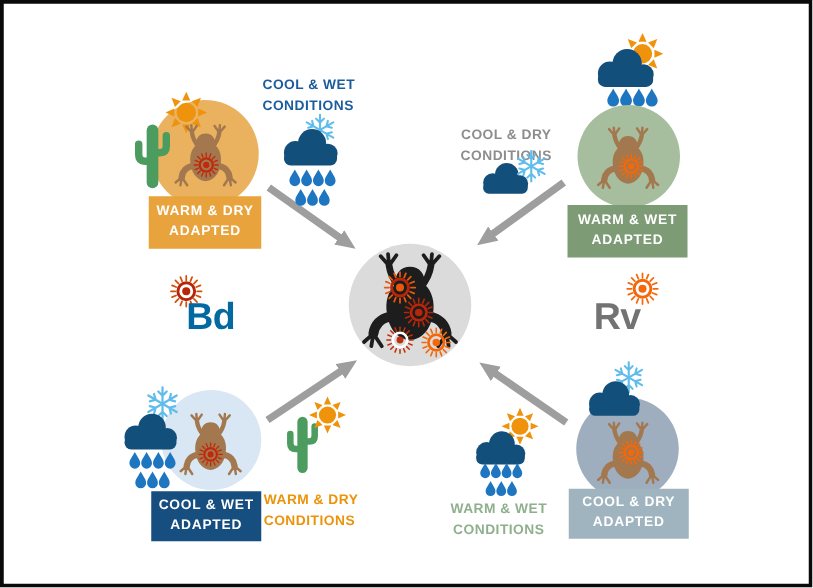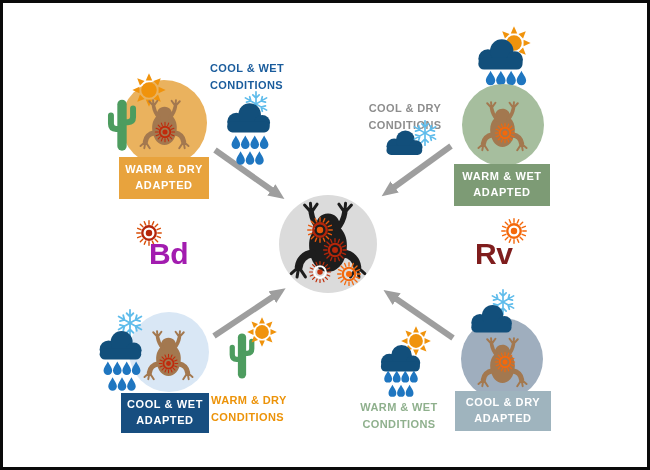--- a/index.html
+++ b/index.html
@@ -175,25 +175,25 @@
   <svg class="ic" style="left:305px;top:257px;color:#c0300c;--ring:#ffffff" width="24" height="24">
       <use href="#virus"></use>
     </svg>
   <svg class="ic" style="left:333px;top:258px;color:#f4680b" width="26" height="26">
       <use href="#virus"></use>
     </svg>
 
   <svg class="ic" style="left:132px;top:216px;color:#b5260a;--spike:#d94e07" width="28" height="28">
       <use href="#virus"></use>
     </svg>
-  <div class="patho-label" style="left:146px;top:236px;color:#a21caf;">Bd</div>
+  <div class="patho-label" style="left:146px;top:236px;color:#0369a1;">Bd</div>
   <svg class="ic" style="left:497px;top:214px;color:#f4680b" width="28" height="28">
       <use href="#virus"></use>
     </svg>
-  <div class="patho-label" style="left:472px;top:236px;color:#7f1d1d;">Rv</div>
+  <div class="patho-label" style="left:472px;top:236px;color:#737373;">Rv</div>
 
   <div class="circle" style="left:126px;top:309px;width:80px;height:80px;background:#d9e7f5;"></div>
   <svg class="ic" style="left:112px;top:305px;color:#5fbceb" width="30" height="30">
       <use href="#flake"></use>
     </svg>
   <svg class="ic" style="left:92px;top:326px;color:#124f7b" width="50" height="31">
       <use href="#cloud"></use>
     </svg>
   <svg class="ic" style="left:99px;top:357px;color:#1f76c0" width="40" height="33">
       <use href="#drops7"></use>

